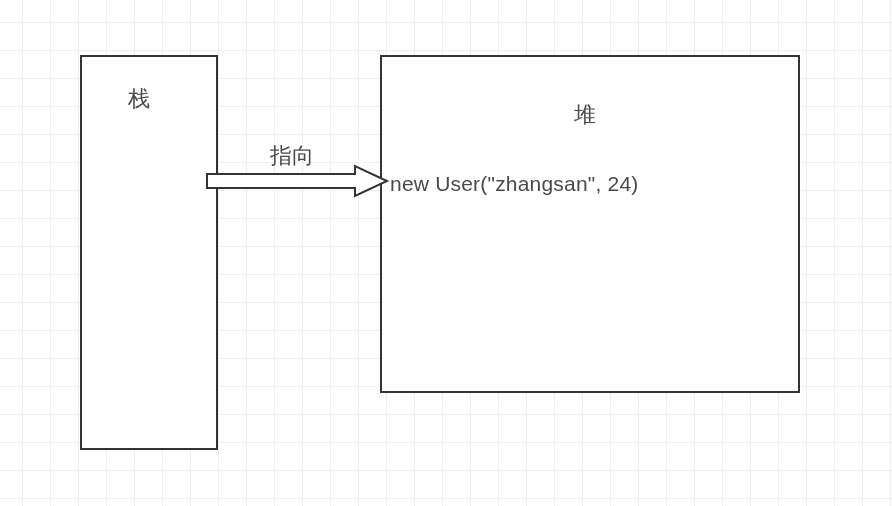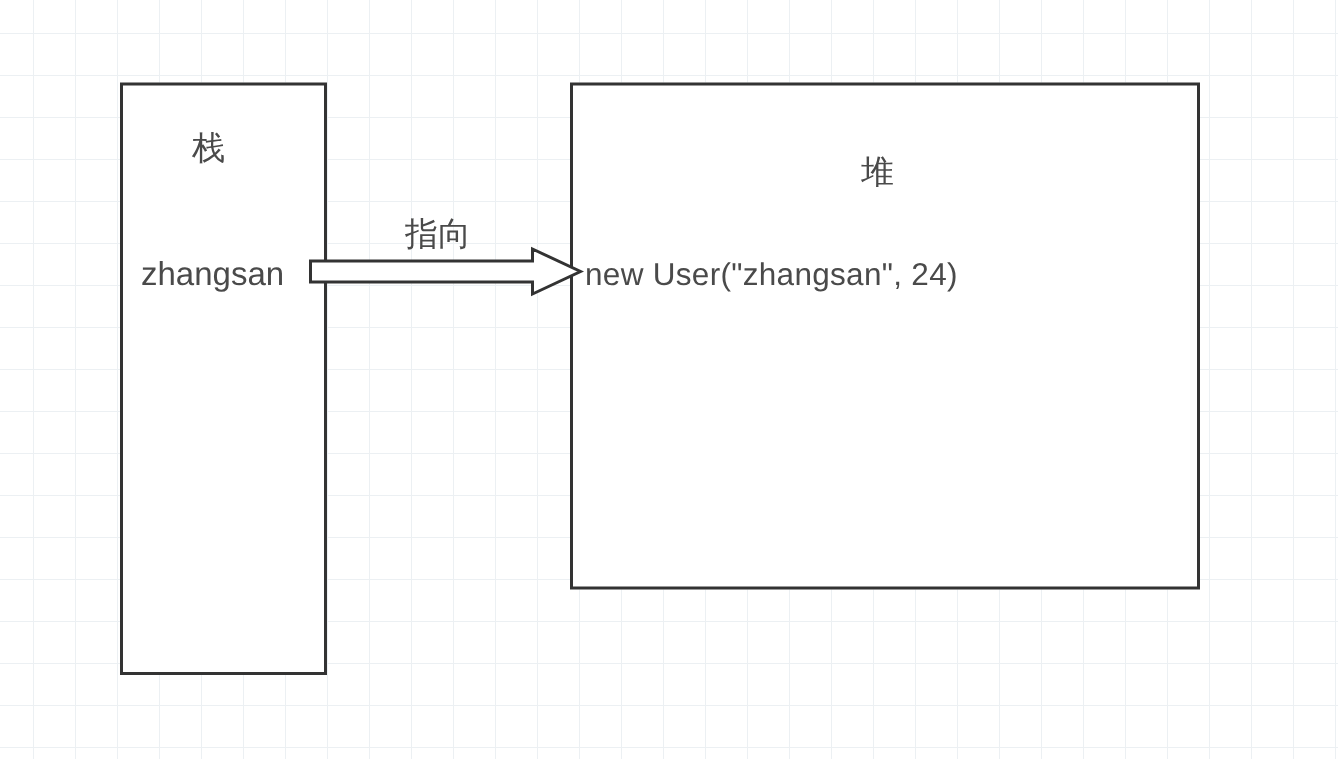--- a/index.html
+++ b/index.html
@@ -53,21 +53,20 @@
 </head>
 <body>
 
 <div class="canvas">
 
   <div class="box stack-box"></div>
   <div class="box heap-box"></div>
 
   <div class="label stack-title">栈</div>
   <div class="label heap-title">堆</div>
-  <div class="label stack-var">zhangsan</div>
   <div class="label heap-expr">new User("zhangsan", 24)</div>
   <div class="label arrow-label">指向</div>
 
   <svg class="arrow" viewBox="0 0 185 34">
     <path d="M 2 10 L 150 10 L 150 2 L 182 17 L 150 32 L 150 24 L 2 24 Z" fill="#ffffff" stroke="#333333" stroke-width="2" stroke-linejoin="miter"></path>
   </svg>
 
 </div>
 
 </body></html>

